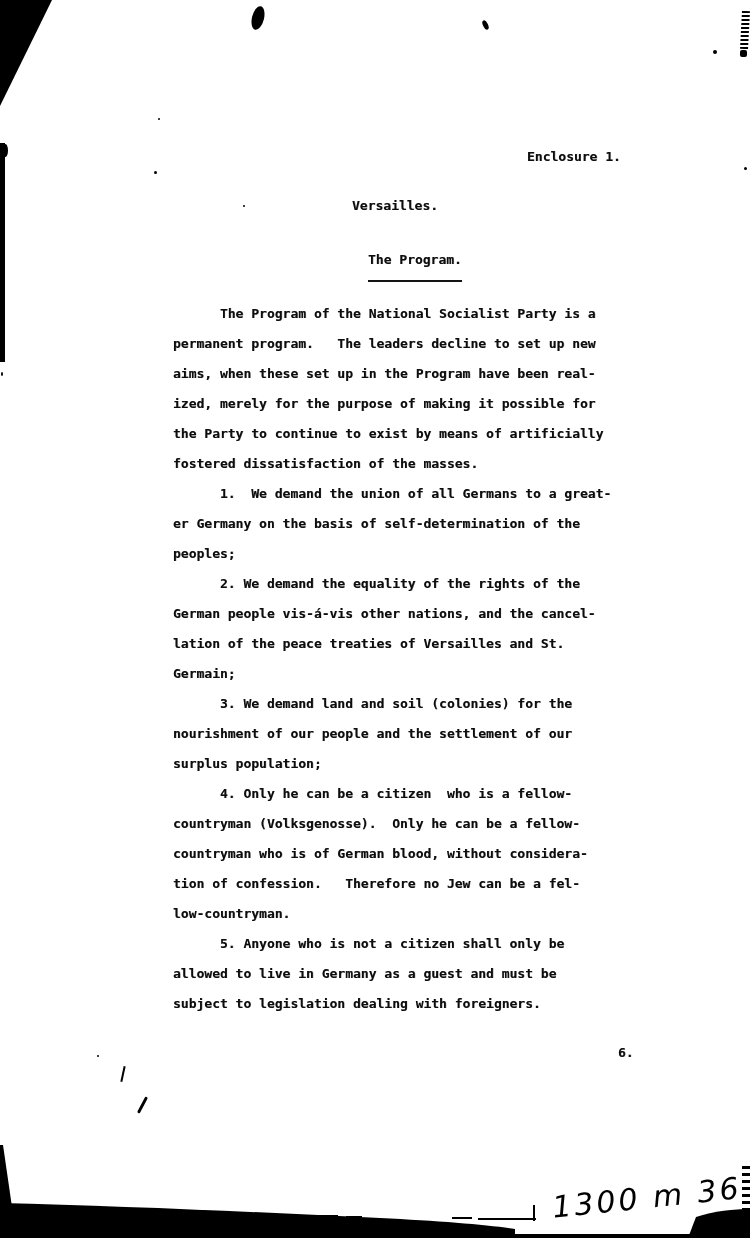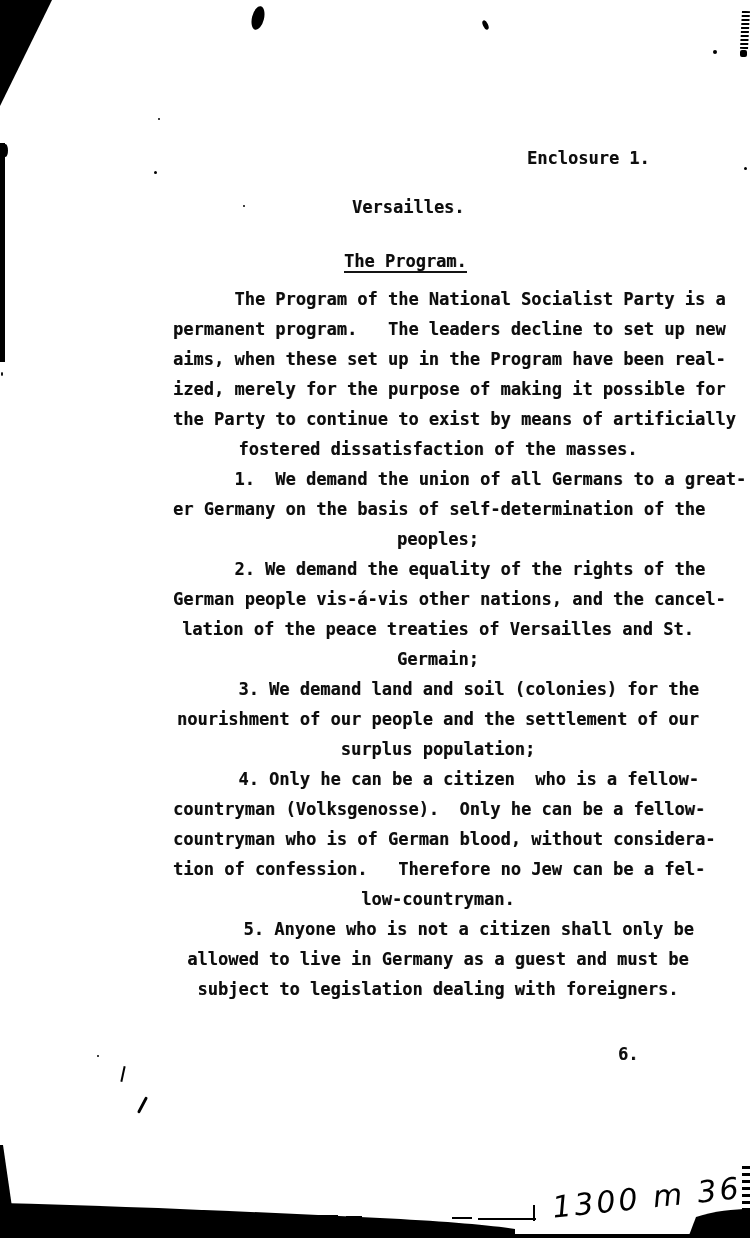--- a/index.html
+++ b/index.html
@@ -9,32 +9,32 @@
     margin:0 auto;
     background:#ffffff;
     overflow:hidden;
     font-family:"DejaVu Sans Mono", monospace;
     color:#0b0b0b;
   }
   
   .tw{
     font-family:"DejaVu Sans Mono", monospace;
     font-weight:700;
-    font-size:17px;
+    font-size:13px;
     color:#0d0d0d;
     text-shadow:0.4px 0.4px 0 rgba(0,0,0,0.45);
     white-space:pre;
   }
   .enclosure{position:absolute;top:150px;left:527px;line-height:1;}
   .translation{position:absolute;top:199px;left:352px;line-height:1;}
   .doc-title{
-    position:absolute;top:253px;left:344px;line-height:1;
-    border-bottom:2px solid #141414;padding-bottom:1px;
+    position:absolute;top:253px;left:368px;line-height:1;
+    border-bottom:2px solid #141414;padding-bottom:14px;
   }
-  .doc-body{position:absolute;top:284px;left:173px;width:530px;text-align:center;}
+  .doc-body{position:absolute;top:299px;left:173px;width:530px;}
   .doc-line{height:30px;line-height:30px;white-space:pre;}
   .page-number{position:absolute;top:1046px;left:618px;line-height:1;}
   .handwriting{
     position:absolute;top:1180px;left:552px;
     font-family:"DejaVu Sans", sans-serif;
     font-style:italic;
     font-size:30px;color:#000;
     letter-spacing:3px;
     transform:rotate(-6deg);
     white-space:pre;

